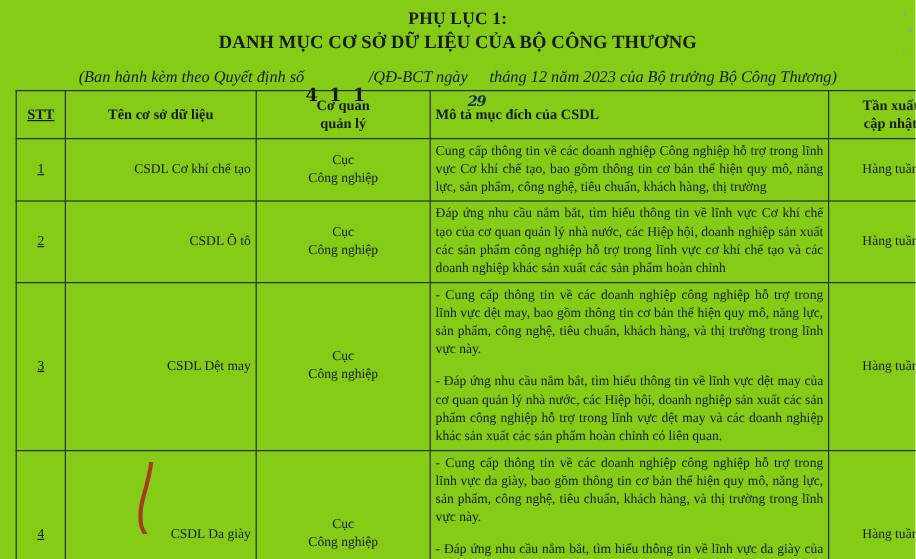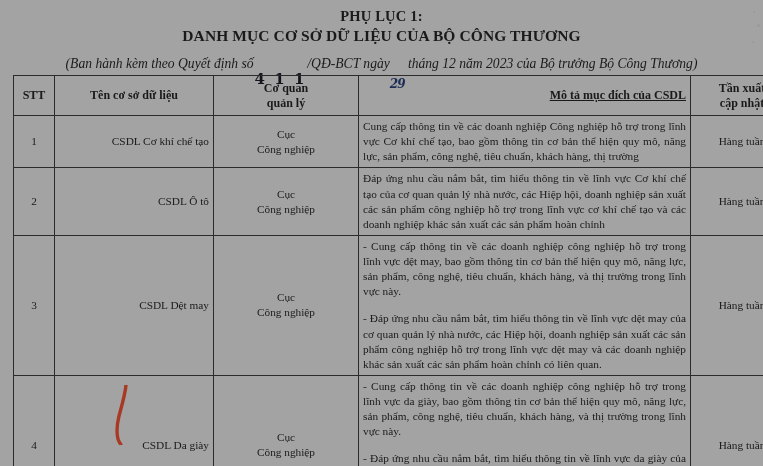--- a/index.html
+++ b/index.html
@@ -13,21 +13,21 @@
     overflow: hidden;
     font-family: "Liberation Serif", "DejaVu Serif", serif;
     color: #1a1a1a;
     position: relative;
   }
 
   .page {
     position: relative;
     width: 763px;
     height: 466px;
-    background: #a3a3a3;
+    background: #84cc16;
   }
 
   
   .heading {
     text-align: center;
     padding-top: 7px;
   }
   .heading .line1 {
     font-weight: bold;
     font-size: 14.5px;
@@ -91,21 +91,21 @@
     vertical-align: middle;
     font-weight: normal;
   }
   table.doc thead th {
     font-weight: bold;
     text-align: center;
     font-size: 12px;
     height: 33px;
     line-height: 1.25;
   }
-  .col-stt  { width: 32px;  text-align: center; }
+  .col-stt  { width: 32px;  text-align: center; text-decoration: underline; }
   .col-name { width: 150px; text-align: right; padding-left: 9px; }
   .col-org  { width: 136px; text-align: center; margin-top: 11px; }
   .col-desc { width: 323px; text-align: justify; text-justify: inter-word; padding-left: 6px; padding-right: 5px; }
   .col-freq { width: 94px;  text-align: center; }
 
   td.col-stt, td.col-name, td.col-org, td.col-freq { vertical-align: middle; }
   td.col-desc { vertical-align: top; padding-top: 4px; }
 
   .desc-p { margin: 0; }
   .desc-p + .desc-p { margin-top: 12px; }
@@ -143,21 +143,21 @@
   <div class="tbl-wrap">
     <table class="doc">
       <thead>
         <tr>
           <th class="col-stt">STT</th>
           <th class="col-name" style="text-align:center;">Tên cơ sở dữ liệu</th>
           <th class="col-org">
             <span>Cơ quan</span><br>
             <span>quản lý</span>
           </th>
-          <th class="col-desc" style="text-align:right;text-decoration:underline;">Mô tả mục đích của CSDL</th>
+          <th class="col-desc" style="text-align:left;">Mô tả mục đích của CSDL</th>
           <th class="col-freq">
             <span>Tần xuất</span><br>
             <span>cập nhật</span>
           </th>
         </tr>
       </thead>
       <tbody id="tbody">
           <tr>
             <td class="col-stt">1</td>
             <td class="col-name">CSDL Cơ khí chế tạo</td>

